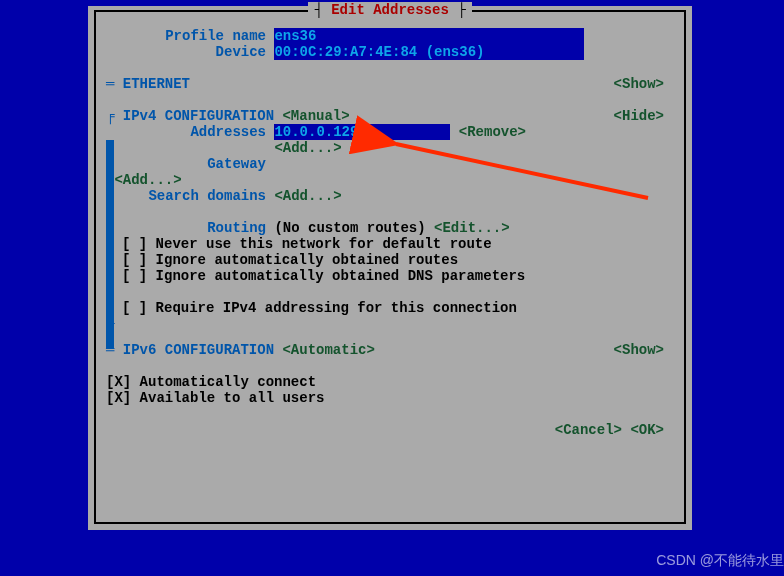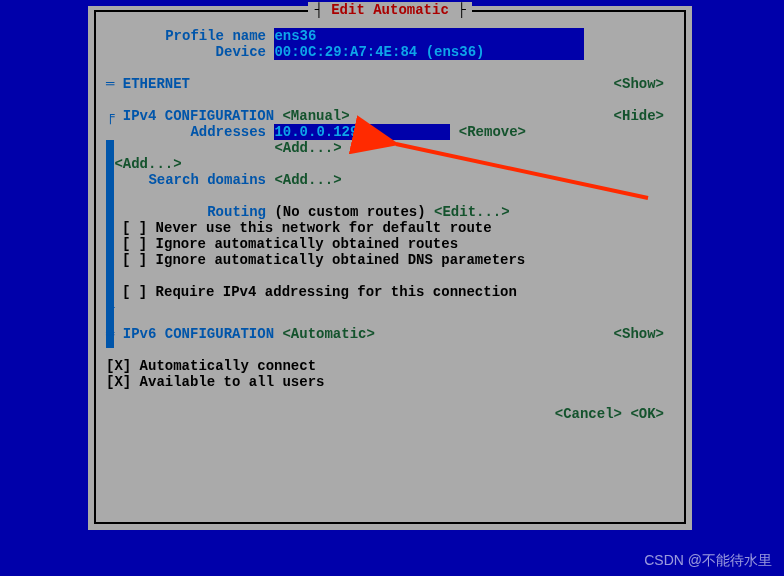--- a/index.html
+++ b/index.html
@@ -76,39 +76,39 @@
   .showhide { position:absolute; right:10px; }
   .section-head { color:#0055aa; }
   .bar {
     position:absolute;
     left:0;
     width:8px;
     background:#0055aa;
   }
   .watermark {
     position:absolute;
-    right:12px;
+    right:0;
     bottom:8px;
     color:rgba(255,255,255,0.6);
     font-family: Arial, sans-serif;
     font-weight:normal;
     font-size:14px;
   }
   svg.arrow {
     position:absolute;
     pointer-events:none;
   }
 </style>
 </head>
 <body>
 
 <div class="outer">
   <div class="frame">
     <div class="title-wrap">
-      <span class="title"><span class="pipe">┤ </span><span class="red">Edit Automatic</span><span class="pipe"> ├</span></span>
+      <span class="title"><span class="pipe">┤ </span><span class="red">Edit Addresses</span><span class="pipe"> ├</span></span>
     </div>
 
     <div class="content">
 
       <div class="row" style="margin-top:4px">
         <span class="label">Profile name</span><span> </span><span class="inputcell w-profile">ens36</span>
       </div>
 
       <div class="row">
         <span class="label">Device</span><span> </span><span class="inputcell w-profile">00:0C:29:A7:4E:84 (ens36)</span>
@@ -130,20 +130,23 @@
 
       <div class="bar" style="top:116px;height:208px"></div>
 
       <div class="row">
         <span class="label">Addresses</span><span> </span><span class="inputcell w-addr">10.0.0.129</span><span> </span><span class="brkt">&lt;Remove&gt;</span>
       </div>
       <div class="row">
         <span class="label"></span><span> </span><span class="brkt">&lt;Add...&gt;</span>
       </div>
 
+      <div class="row">
+        <span class="label">Gateway</span><span> </span><span class="inputcell w-gw"></span>
+      </div>
 
       <div class="row">
         <span> </span><span class="brkt">&lt;Add...&gt;</span>
       </div>
 
       <div class="row">
         <span class="label">Search domains</span><span> </span><span class="brkt">&lt;Add...&gt;</span>
       </div>
 
       <div class="row" style="height:16px"></div>

